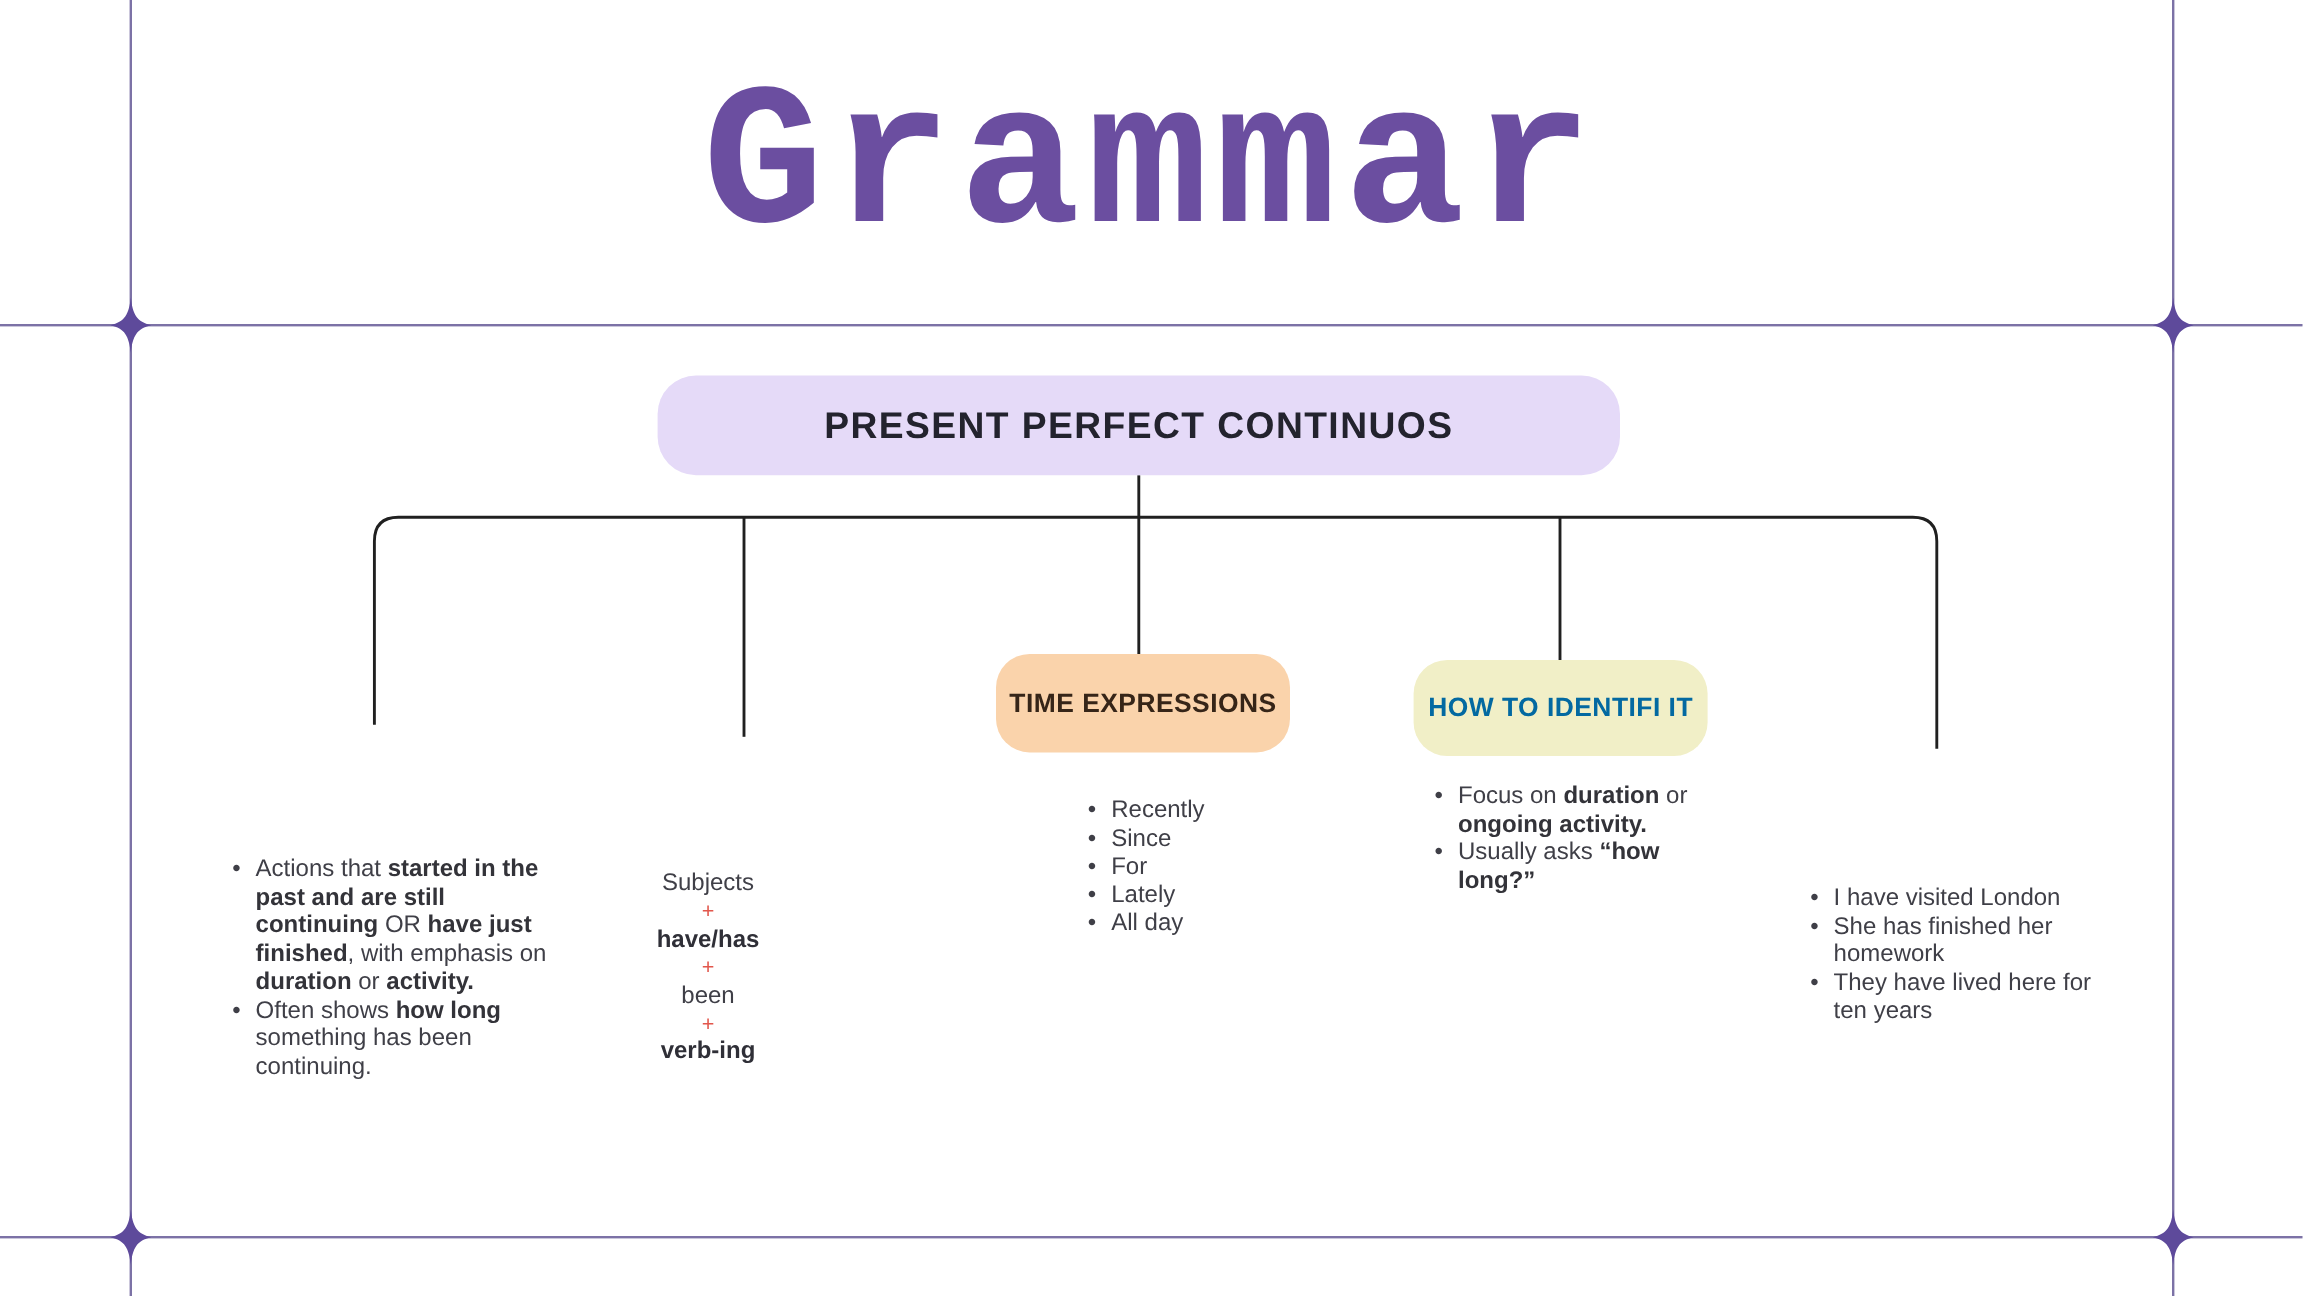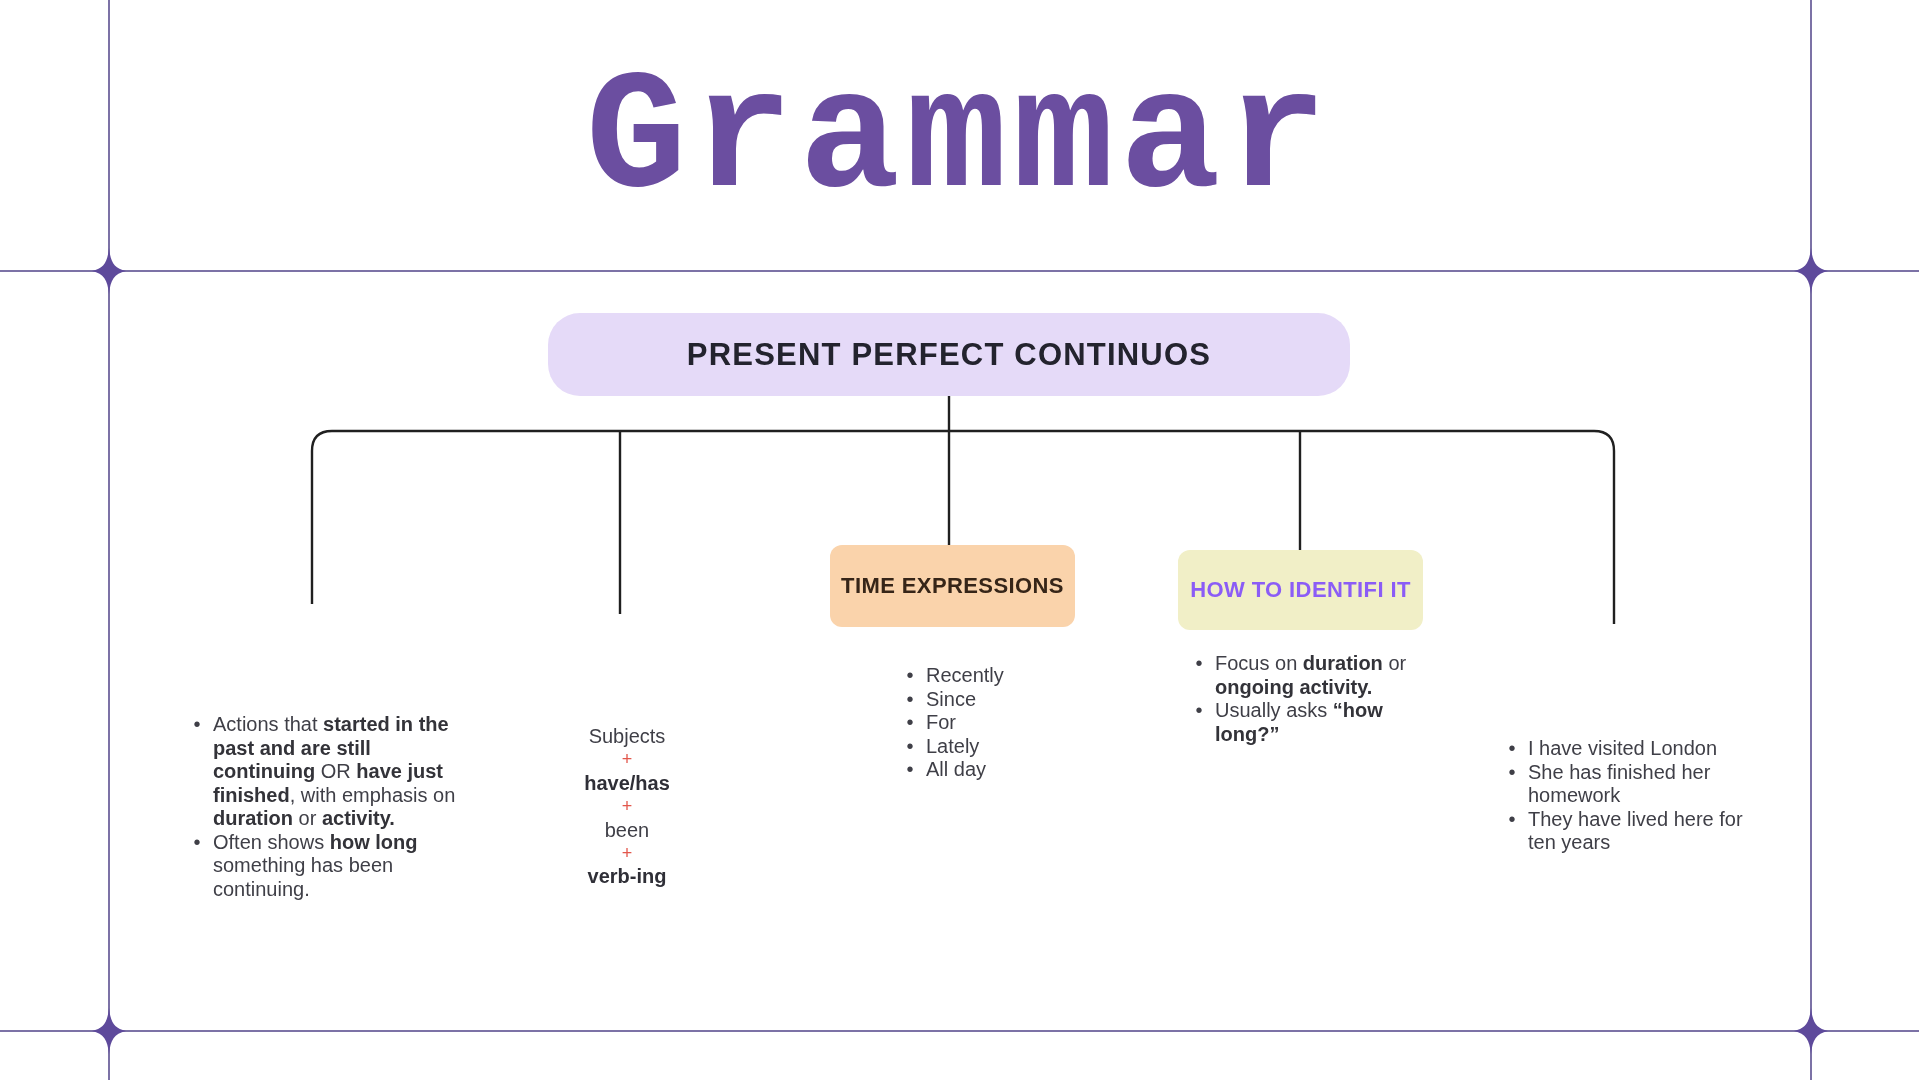--- a/index.html
+++ b/index.html
@@ -23,43 +23,43 @@
   
   #title{position:absolute;left:0;right:0;top:56px;text-align:center;
          font-family:"Liberation Mono","DejaVu Sans Mono",monospace;
          font-weight:700;font-size:168px;line-height:1.0;letter-spacing:6px;}
 
   
   #connector-svg{position:absolute;left:0;top:0;width:1919px;height:1080px;}
 
   
   .node{position:absolute;display:flex;align-items:center;justify-content:center;
-        font-weight:700;border-radius:12px;text-align:center;}
+        font-weight:700;border-radius:28px;text-align:center;}
   #root-box{left:548px;top:313px;width:802px;height:83px;font-size:31px;
             letter-spacing:1.2px;color:#23232E;border-radius:32px;}
   .branch-box{font-size:22px;letter-spacing:0.4px;}
   #box-used-for {left:188px; top:603px;width:244px;height:84px;color:#33213A;}
   #box-structure{left:498px; top:613px;width:240px;height:84px;color:#22301D;}
   #box-time     {left:830px; top:545px;width:245px;height:82px;color:#362518;}
-  #box-howto    {left:1178px;top:550px;width:245px;height:80px;color:#8b5cf6;}
+  #box-howto    {left:1178px;top:550px;width:245px;height:80px;color:#0369a1;}
   #box-exemples {left:1493px;top:623px;width:244px;height:85px;color:#3F2329;}
 
   
   ul.blist{position:absolute;list-style:none;margin:0;padding:0;
            font-size:20px;line-height:23.5px;color:#3F3F47;}
   ul.blist li{display:flex;}
   ul.blist .dot{flex:0 0 14px;margin-right:9px;text-align:center;}
   .b{font-weight:700;color:#333339;}
   #list-used-for{left:190px; top:713px;width:272px;}
   #list-time    {left:903px; top:664px;width:210px;}
   #list-howto   {left:1192px;top:652px;width:242px;}
   #list-exemples{left:1505px;top:737px;width:242px;}
 
   
-  #structure-lines{position:absolute;left:507px;top:725px;width:240px;text-align:center;
+  #structure-lines{position:absolute;left:470px;top:725px;width:240px;text-align:center;
                    font-size:20px;line-height:23.4px;color:#3F3F47;}
   .sline{white-space:nowrap;}
   .sline.bold{font-weight:700;color:#2F2F37;}
   .sline.plus{font-size:18px;}
 </style>
 </head>
 <body>
 
 <div id="canvas">
 

